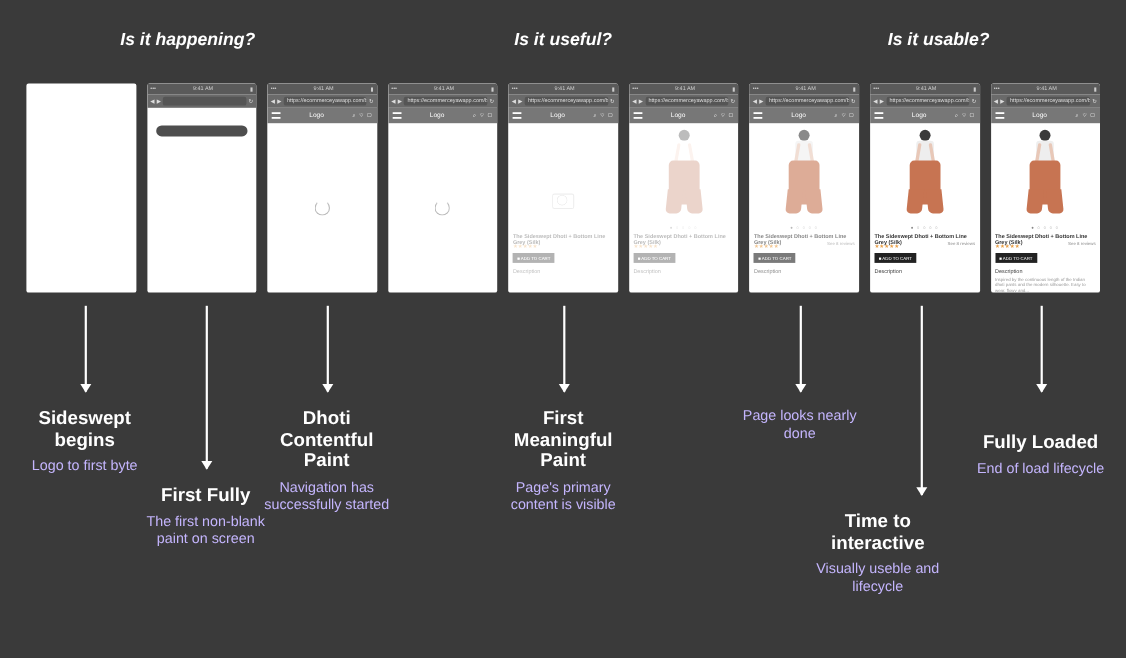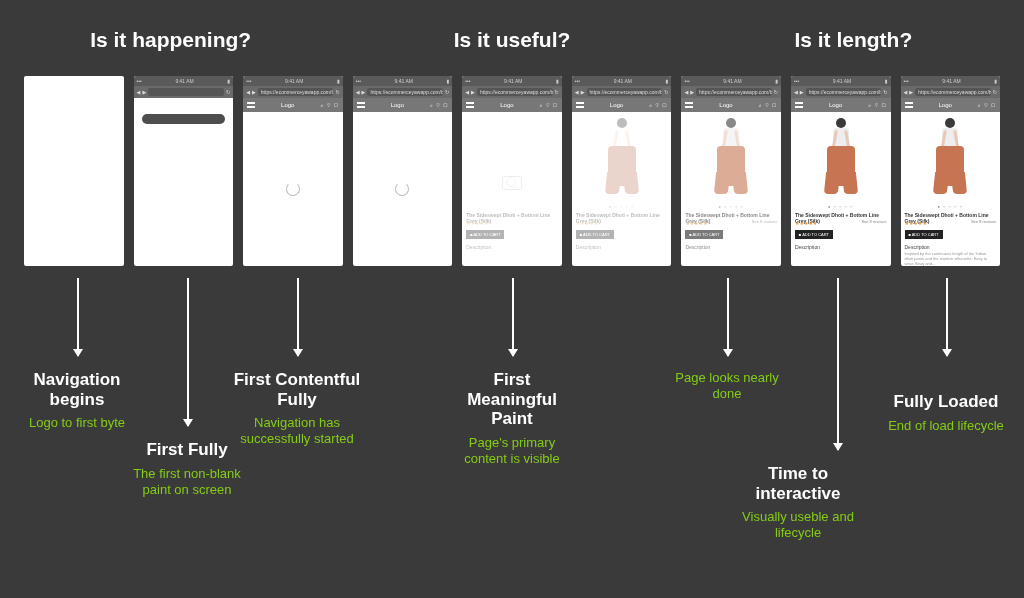--- a/index.html
+++ b/index.html
@@ -13,21 +13,22 @@
     position: relative;
   }
   .headings {
     display: flex;
     position: absolute;
     top: 28px;
     left: 0;
     width: 100%;
     justify-content: flex-start;
     font-weight: 700;
-    font-size: 21px;
+    font-size: 16px;
+    font-style: italic;
   }
   .headings > div { flex: 1; text-align: center; }
   .phones-row {
     position: absolute;
     top: 76px;
     left: 24px;
     right: 24px;
     display: flex;
     gap: 10px;
   }
@@ -205,35 +206,35 @@
   .label h3 {
     font-size: 17px;
     font-weight: 800;
     line-height: 1.15;
     margin-bottom: 6px;
   }
   .label p {
     font-size: 13px;
     font-weight: 400;
     line-height: 1.25;
-    color: #84cc16;
+    color: #c4b5fd;
   }
   .pill {
     position: absolute; top: 16px;
     left: 8px; right: 8px; height: 10px;
     background: #4e4e4e; border-radius: 5px;
   }
 </style>
 </head>
 <body>
 
 <div class="headings">
   <div>Is it happening?</div>
   <div>Is it useful?</div>
-  <div>Is it length?</div>
+  <div>Is it usable?</div>
 </div>
 
 <div class="phones-row">
 
   <div class="phone"></div>
 
   <div class="phone">
     <div class="statusbar">
       <span>•••</span>
         <span>9:41 AM</span>
@@ -460,29 +461,29 @@
 
 <div class="arrow" style="left:77px; top:278px; height:78px;"></div>
 <div class="arrow" style="left:187px; top:278px; height:148px;"></div>
 <div class="arrow" style="left:297px; top:278px; height:78px;"></div>
 <div class="arrow" style="left:512px; top:278px; height:78px;"></div>
 <div class="arrow" style="left:727px; top:278px; height:78px;"></div>
 <div class="arrow" style="left:837px; top:278px; height:172px;"></div>
 <div class="arrow" style="left:946px; top:278px; height:78px;"></div>
 
 <div class="label" style="left:77px; top:370px;">
-  <h3>Navigation begins</h3>
+  <h3>Sideswept begins</h3>
     <p>Logo to first byte</p>
 </div>
 <div class="label" style="left:187px; top:440px;">
   <h3>First Fully</h3>
     <p>The first non-blank paint on screen</p>
 </div>
 <div class="label" style="left:297px; top:370px;">
-  <h3>First Contentful Fully</h3>
+  <h3>Dhoti Contentful Paint</h3>
     <p>Navigation has successfully started</p>
 </div>
 <div class="label" style="left:512px; top:370px;text-align:center;">
   <h3>First Meaningful Paint</h3>
     <p>Page's primary content is visible</p>
 </div>
 <div class="label" style="left:727px; top:370px;">
     <p>Page looks nearly done</p>
 </div>
 <div class="label" style="left:798px; top:464px;">

